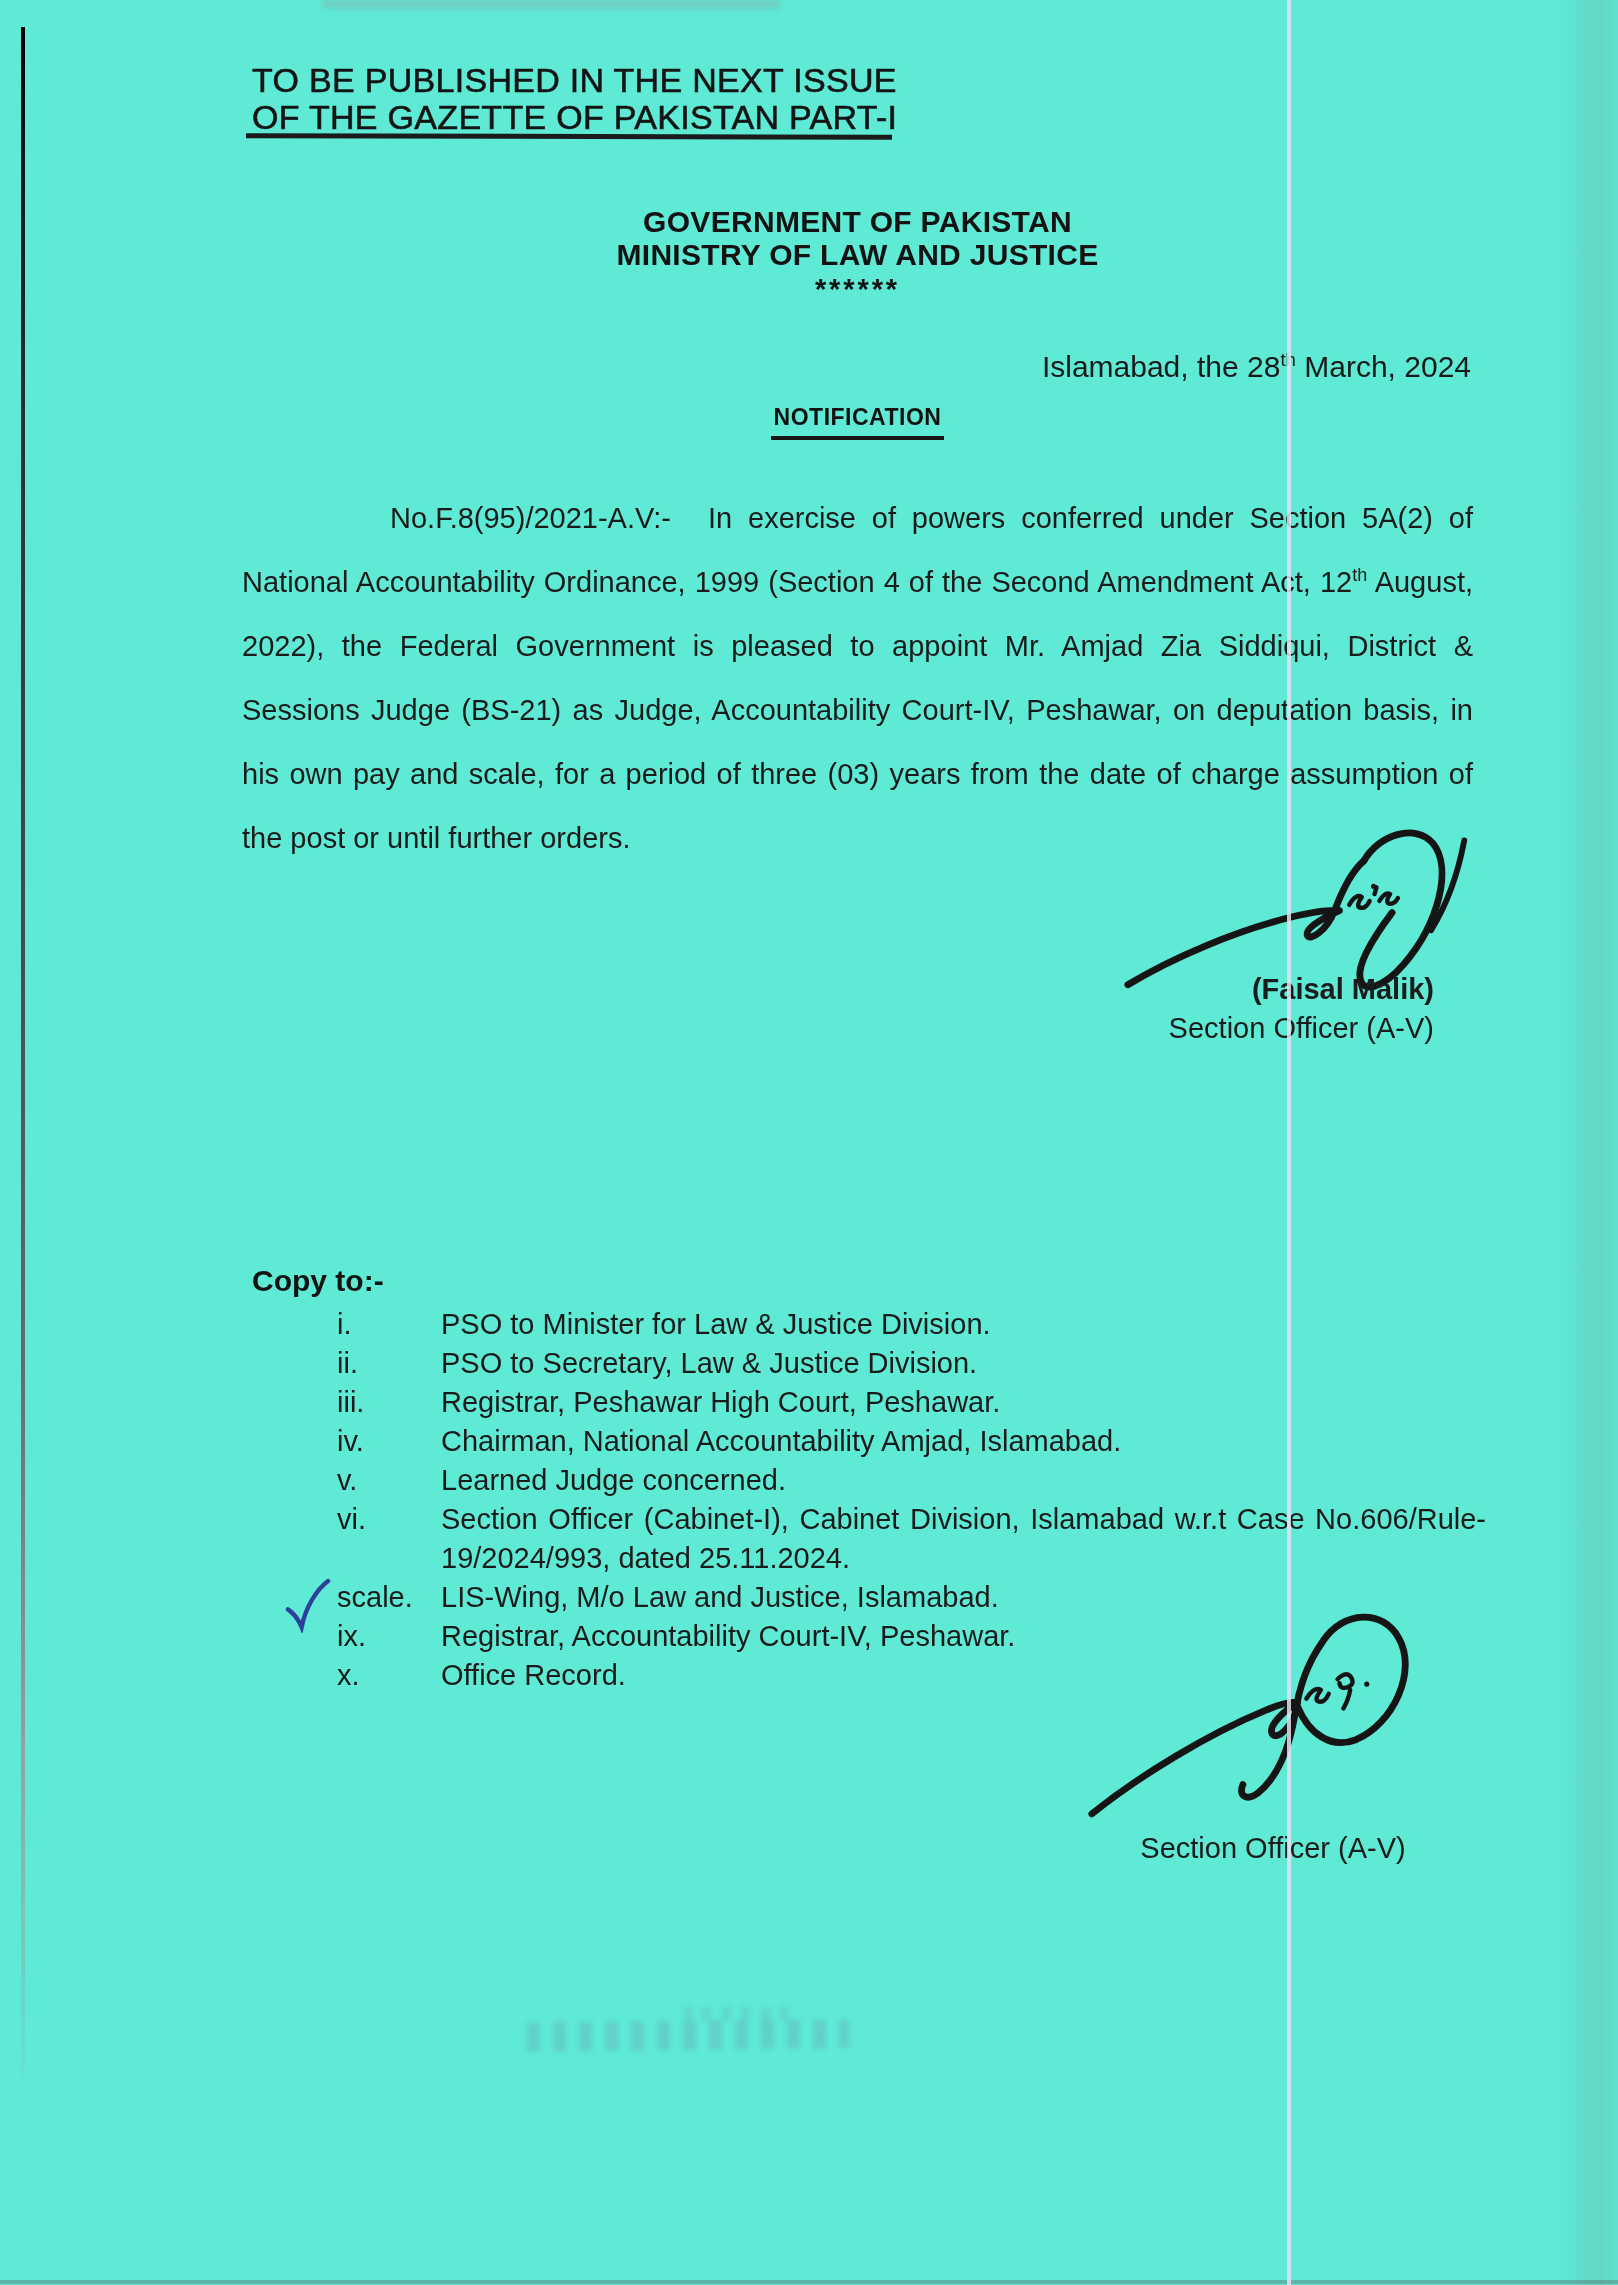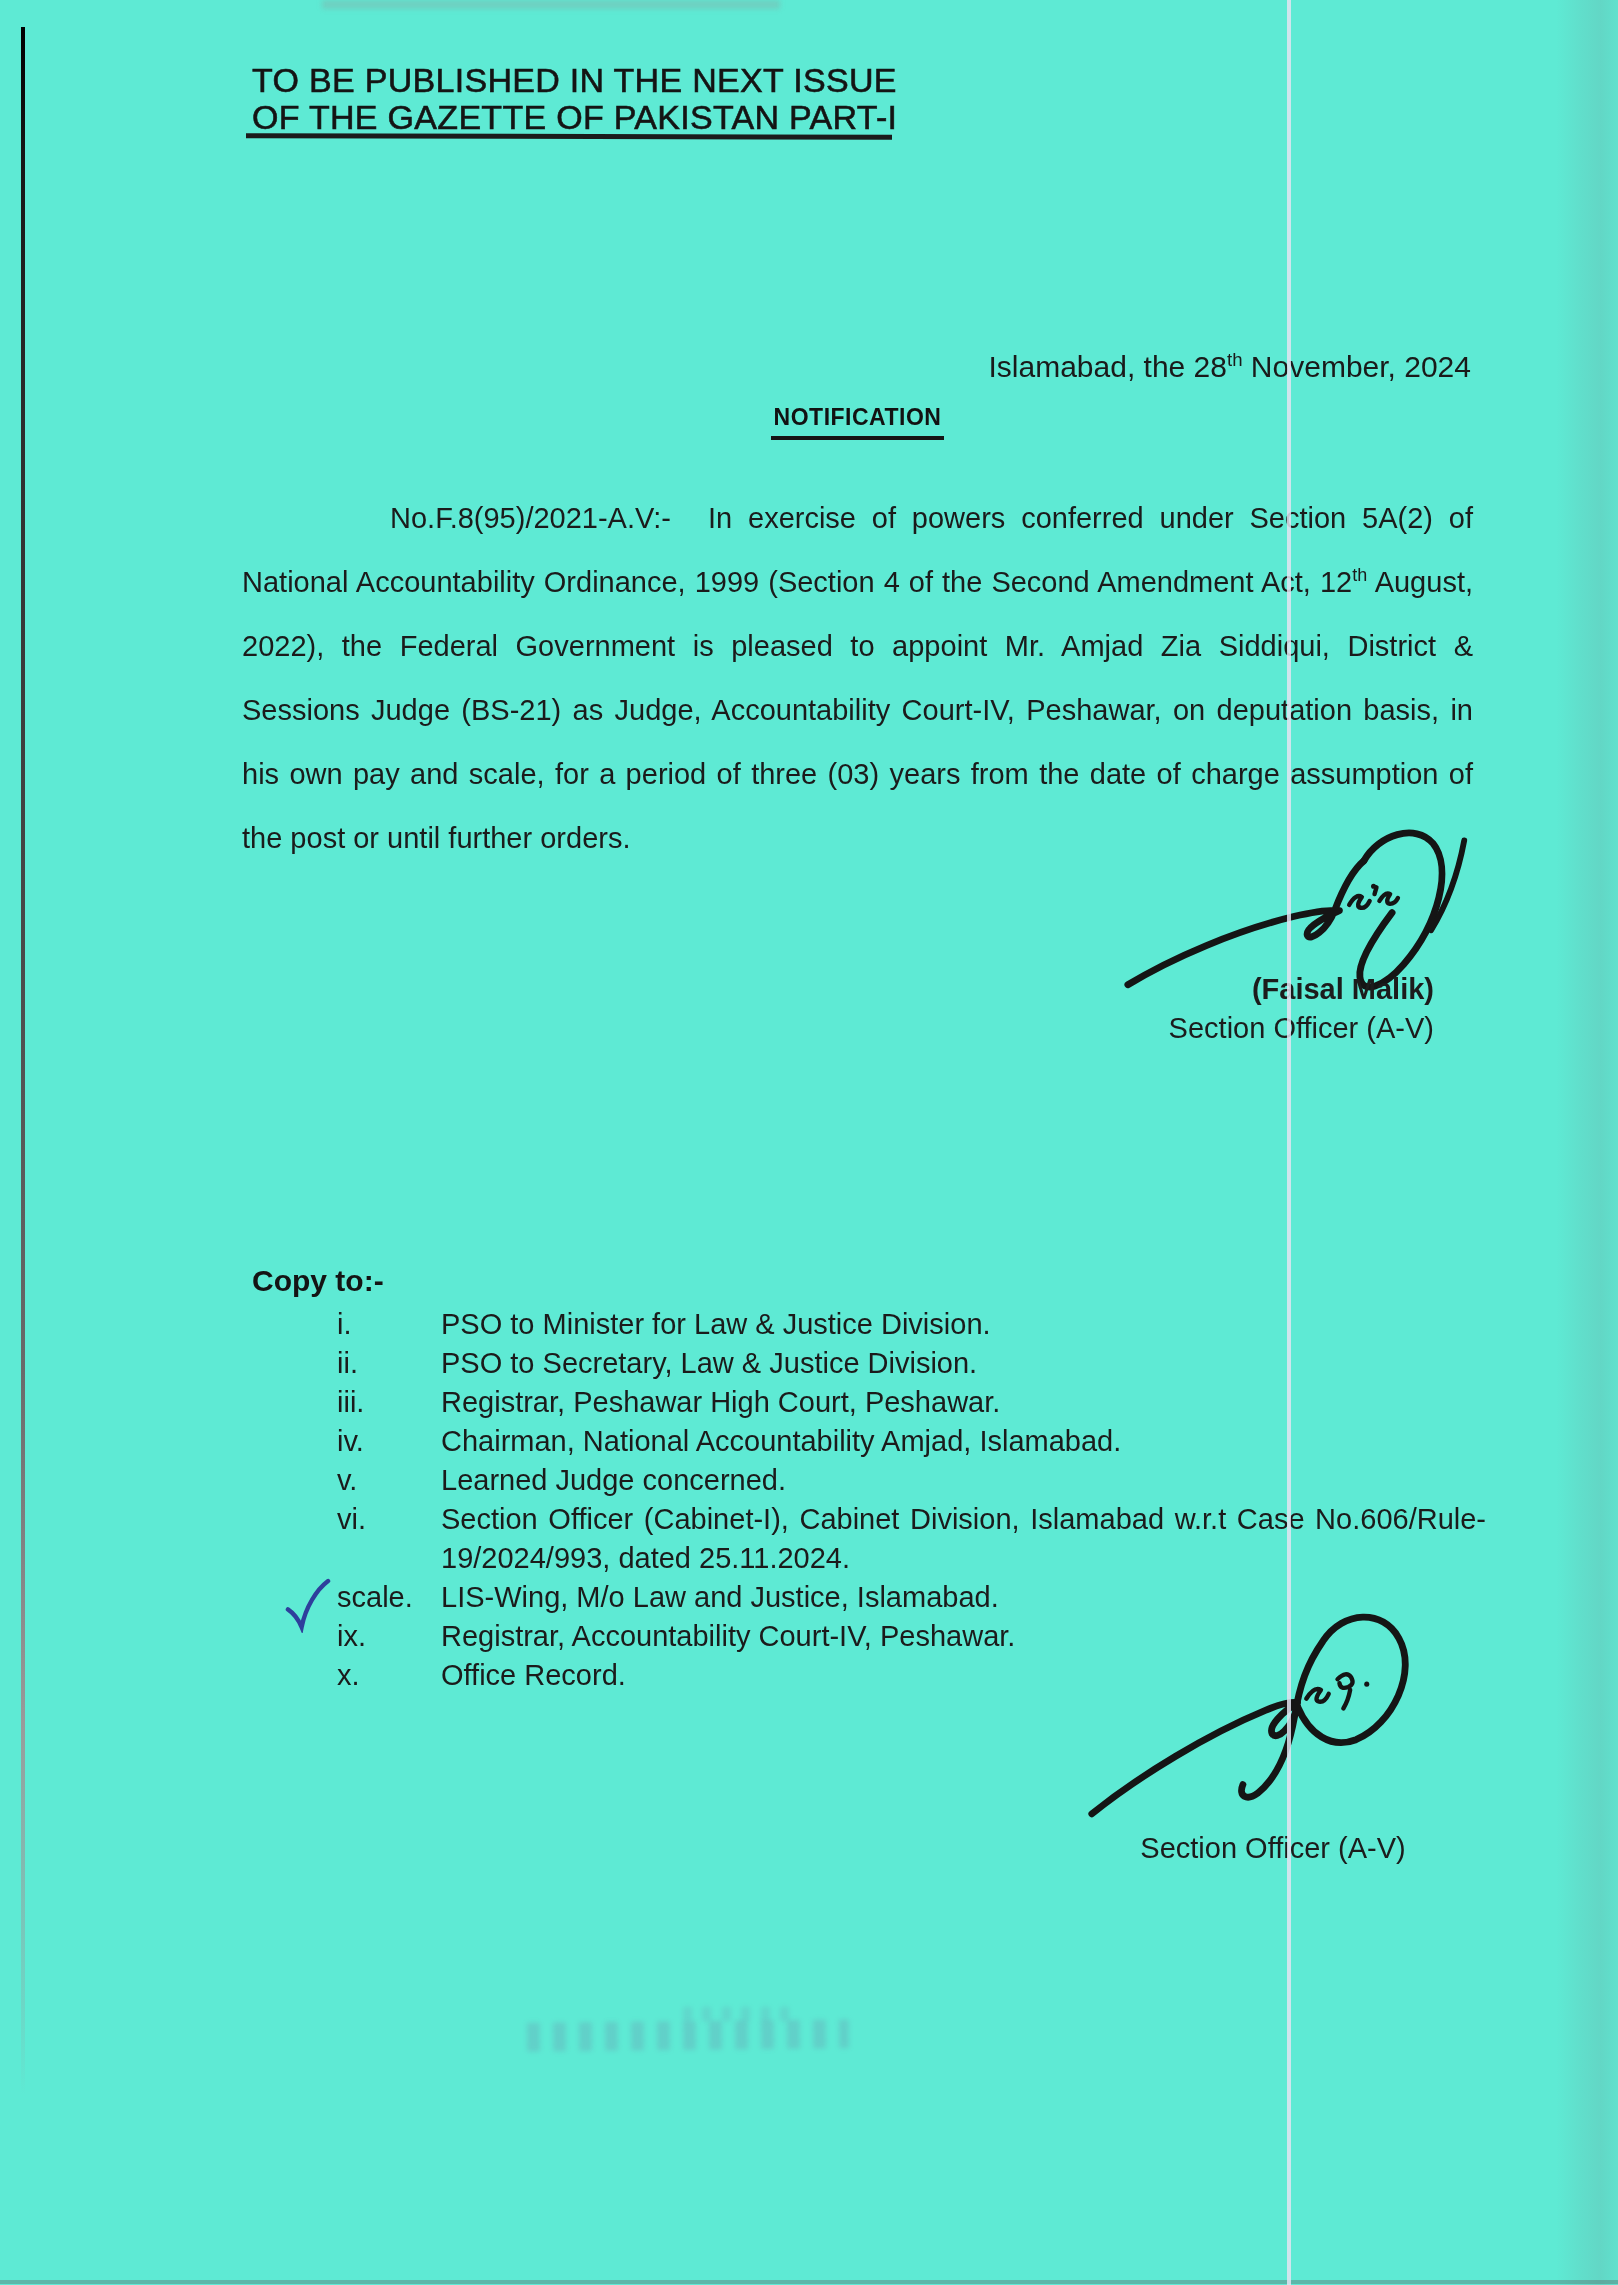--- a/index.html
+++ b/index.html
@@ -121,22 +121,27 @@
   <div class="bottom-edge"></div>
   <div class="bleed-smudge"></div>
   <div class="bleed-smudge2"></div>
 
   <div class="pub-note">
     <div>TO BE PUBLISHED IN THE NEXT ISSUE</div>
     <div>OF THE GAZETTE OF PAKISTAN PART-I</div>
   </div>
   <div class="pub-underline"></div>
 
-
-  <div class="dateline"><span>Islamabad, the 28</span><sup>th</sup><span> November, 2024</span></div>
+  <div class="gov-head">
+    <div>GOVERNMENT OF PAKISTAN</div>
+    <div>MINISTRY OF LAW AND JUSTICE</div>
+    <span class="stars">******</span>
+  </div>
+
+  <div class="dateline"><span>Islamabad, the 28</span><sup>th</sup><span> March, 2024</span></div>
 
   <div class="notif-title-wrap">
     <span class="notif-title">NOTIFICATION</span>
   </div>
 
   <div class="body-para"><span>No.F.8(95)/2021-A.V:-</span><span class="refgap"></span><span>In exercise of powers conferred under Section 5A(2) of National Accountability Ordinance, 1999 (Section 4 of the Second Amendment Act, 12</span><sup>th</sup><span> August, 2022), the Federal Government is pleased to appoint Mr. Amjad Zia Siddiqui, District &amp; Sessions Judge (BS-21) as Judge, Accountability Court-IV, Peshawar, on deputation basis, in his own pay and scale, for a period of three (03) years from the date of charge assumption of the post or until further orders.</span></div>
 
   <svg class="sig1-svg" width="351" height="205" viewBox="0 0 360 210">
     <g fill="none" stroke="#151515" stroke-linecap="round" stroke-linejoin="round">
       <path stroke-width="7" d="M6 174 C 52 146 118 118 176 104 C 198 99 214 97 223 98 C 205 106 188 116 190 123 C 193 130 210 118 218 98 C 226 77 235 58 248 47"></path>

